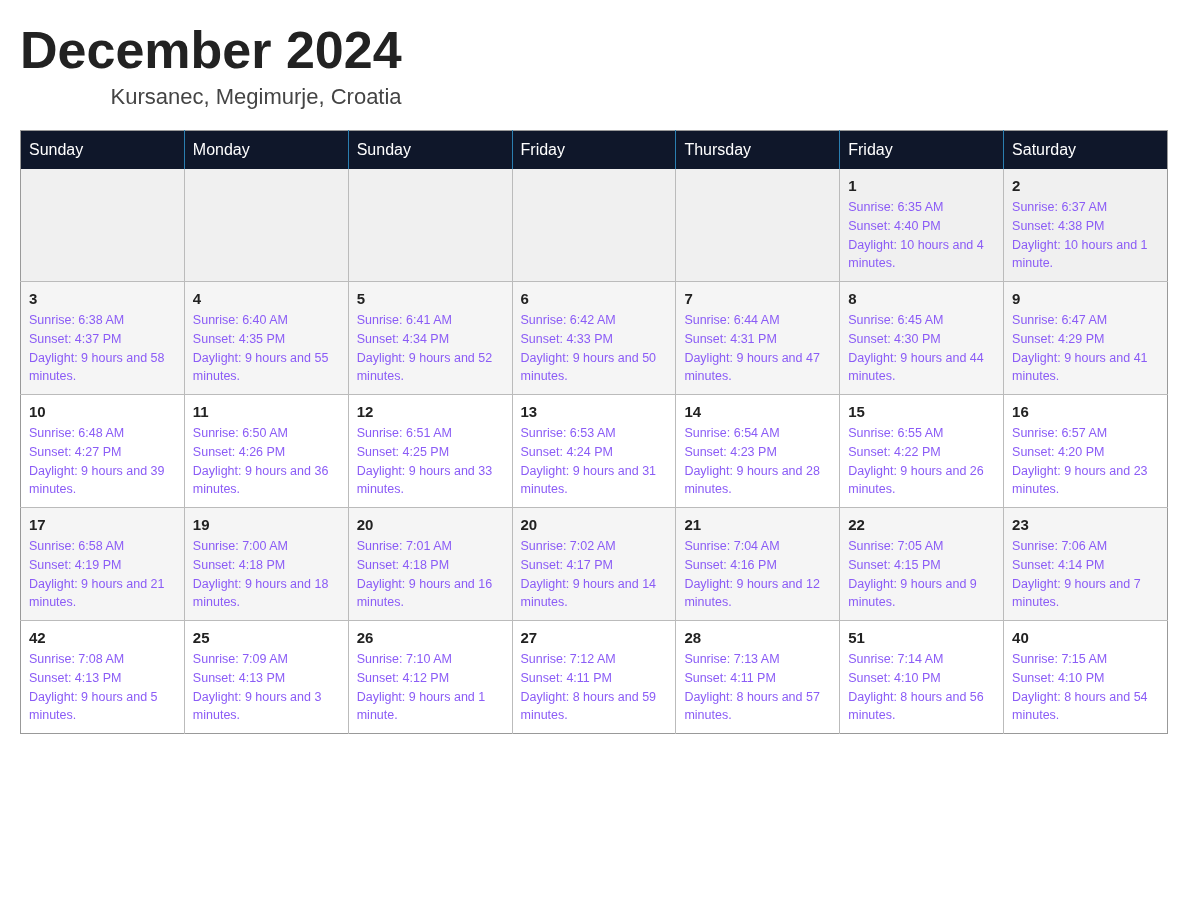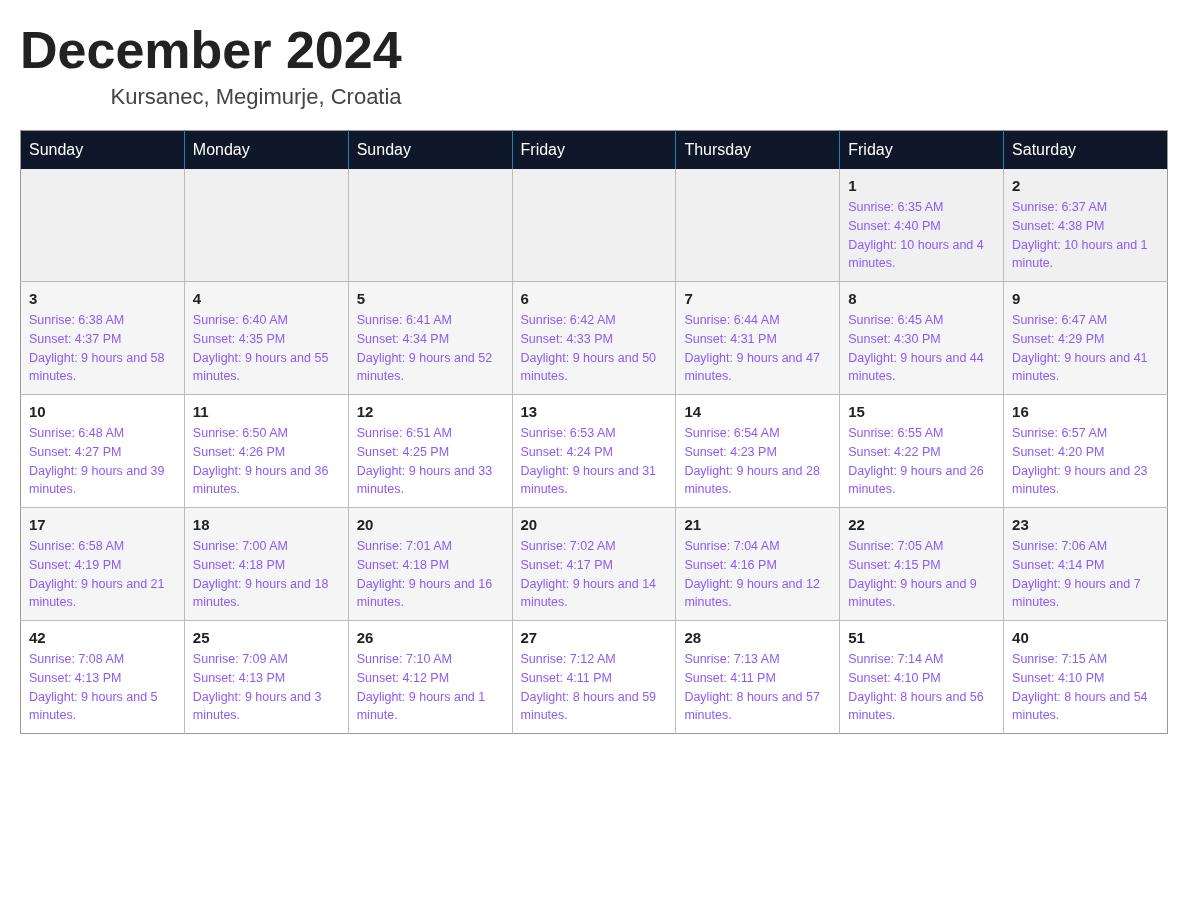--- a/index.html
+++ b/index.html
@@ -214,21 +214,21 @@
           <span class="day-number">16</span>
           <div class="day-info">Sunrise: 6:57 AM<br>Sunset: 4:20 PM<br>Daylight: 9 hours and 23 minutes.</div>
         </td>
       </tr>
       <tr>
         <td>
           <span class="day-number">17</span>
           <div class="day-info">Sunrise: 6:58 AM<br>Sunset: 4:19 PM<br>Daylight: 9 hours and 21 minutes.</div>
         </td>
         <td>
-          <span class="day-number">18</span>
+          <span class="day-number">19</span>
           <div class="day-info">Sunrise: 7:00 AM<br>Sunset: 4:18 PM<br>Daylight: 9 hours and 18 minutes.</div>
         </td>
         <td>
           <span class="day-number">20</span>
           <div class="day-info">Sunrise: 7:01 AM<br>Sunset: 4:18 PM<br>Daylight: 9 hours and 16 minutes.</div>
         </td>
         <td>
           <span class="day-number">20</span>
           <div class="day-info">Sunrise: 7:02 AM<br>Sunset: 4:17 PM<br>Daylight: 9 hours and 14 minutes.</div>
         </td>

